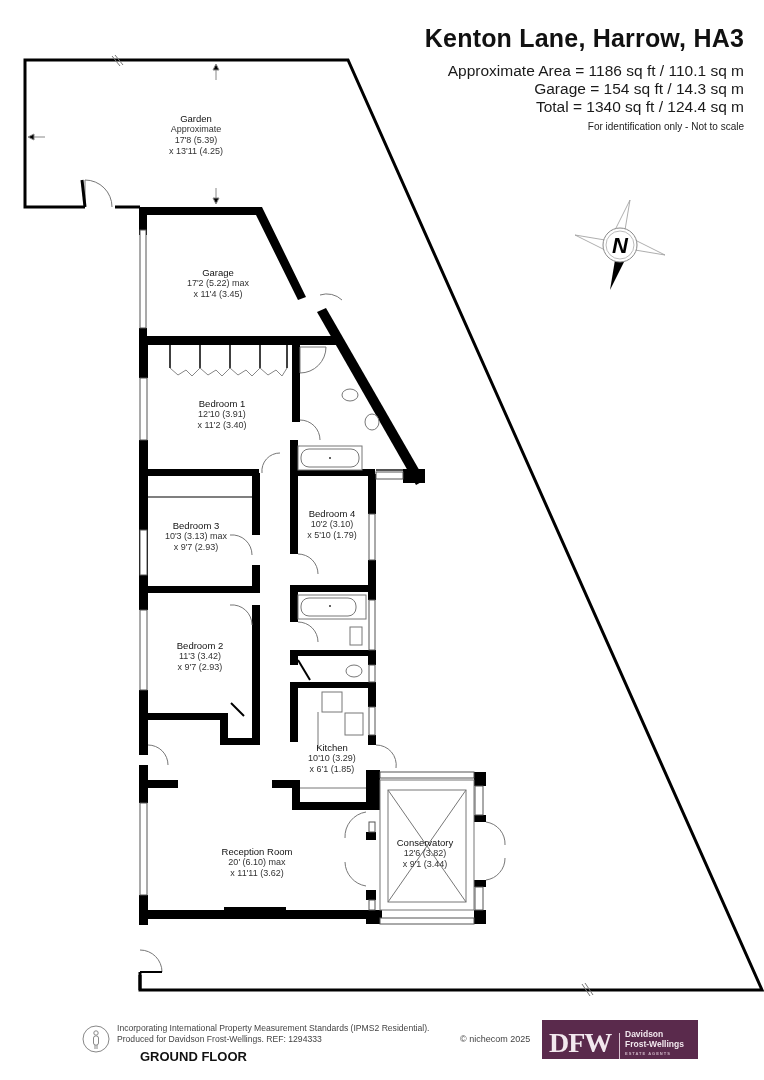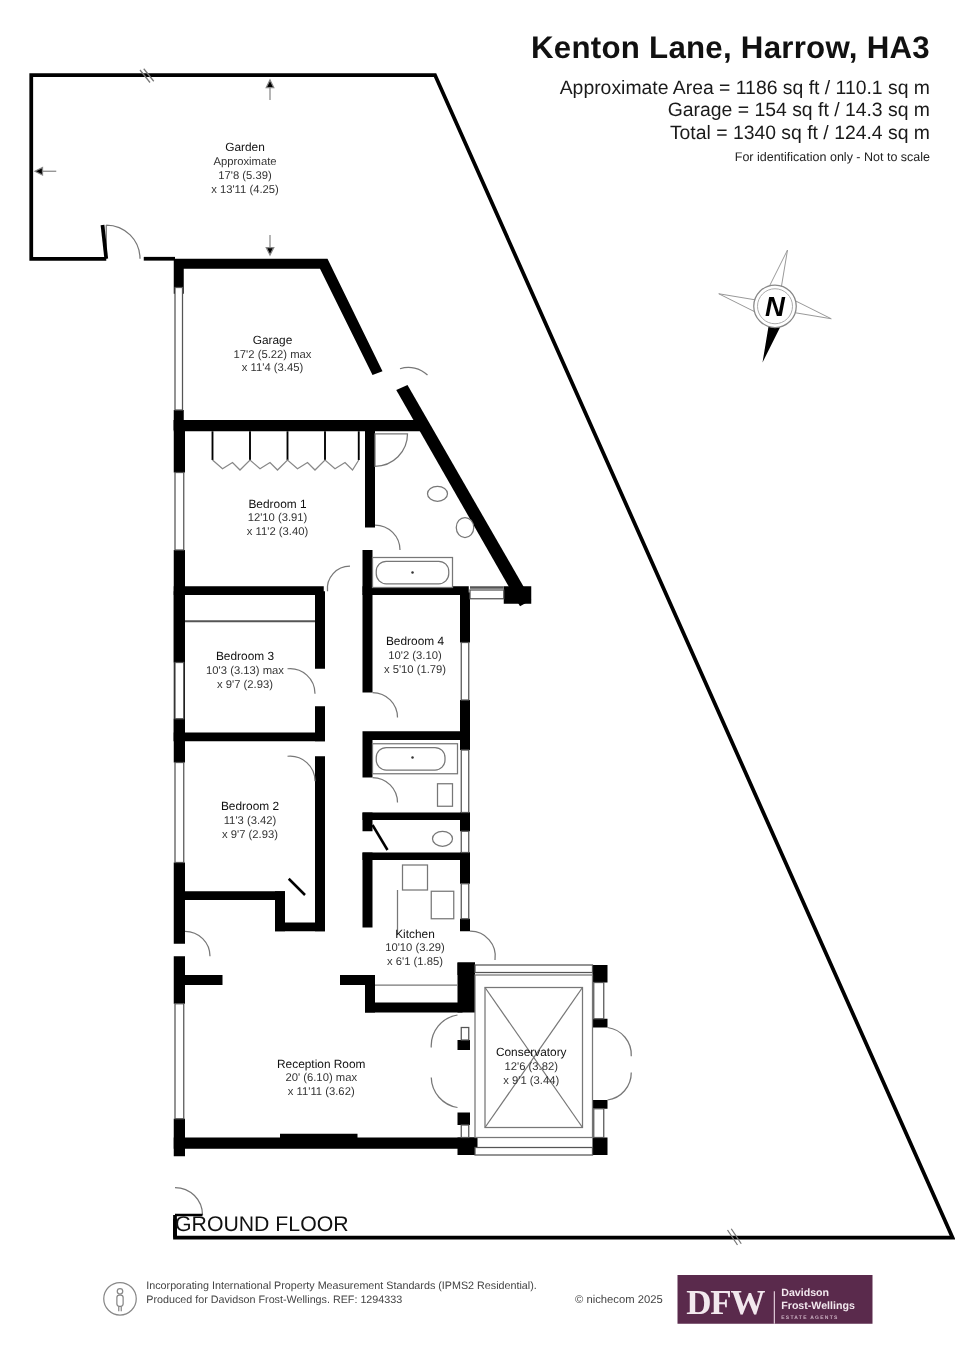--- a/index.html
+++ b/index.html
@@ -4,21 +4,21 @@
 <style>
   html, body { margin:0; padding:0; background:#ffffff; }
   body { width:764px; height:1080px; position:relative; overflow:hidden; font-family:"Liberation Sans", sans-serif; color:#111; }
   .title { position:absolute; right:20px; top:24px; font-size:25px; font-weight:bold; letter-spacing:0.2px; white-space:nowrap; }
   .area-line { position:absolute; right:20px; font-size:15.5px; white-space:nowrap; color:#1a1a1a;text-align:right; }
   .a1 { top:62px; } .a2 { top:80px; } .a3 { top:98px; }
   .disclaimer { position:absolute; right:20px; top:121px; font-size:10px; color:#222; white-space:nowrap; }
   svg.plan { position:absolute; left:0; top:0; }
   .room-label { position:absolute; text-align:center; font-size:9px; line-height:11px; color:#333; transform:translateX(-50%); white-space:nowrap; }
   .room-label .nm { font-weight:normal; font-size:9.5px; color:#111; display:block; }
-  .floor-label { position:absolute; left:140px; top:970px; font-size:17px; font-weight:normal; }
+  .floor-label { position:absolute; left:140px; top:1049px; font-size:13px; font-weight:bold; }
   .footer-icon { position:absolute; left:82px; top:1025px; width:28px; height:28px; }
   .footer-text { position:absolute; left:117px; top:1023px; font-size:8.6px; line-height:11px; color:#444; }
   .copyright { position:absolute; left:460px; top:1034px; font-size:9px; color:#444; white-space:nowrap; }
   .logo { position:absolute; left:542px; top:1020px; width:156px; height:39px; background:#5a2a4c; display:flex; align-items:flex-end;font-weight:bold; }
   .logo .dfw { font-family:"Liberation Serif", serif; color:#f2e8ee; font-size:28px; letter-spacing:-1px; padding-left:7px; width:70px; }
   .logo .sep { width:1px; height:26px; background:#d9c2d1; margin-right:5px; }
   .logo .nm { color:#f2e8ee; font-size:8.5px; line-height:10px; }
   .logo .nm small { display:block; font-size:4px; letter-spacing:1px; color:#cdb3c4; }
 </style>
 </head>

